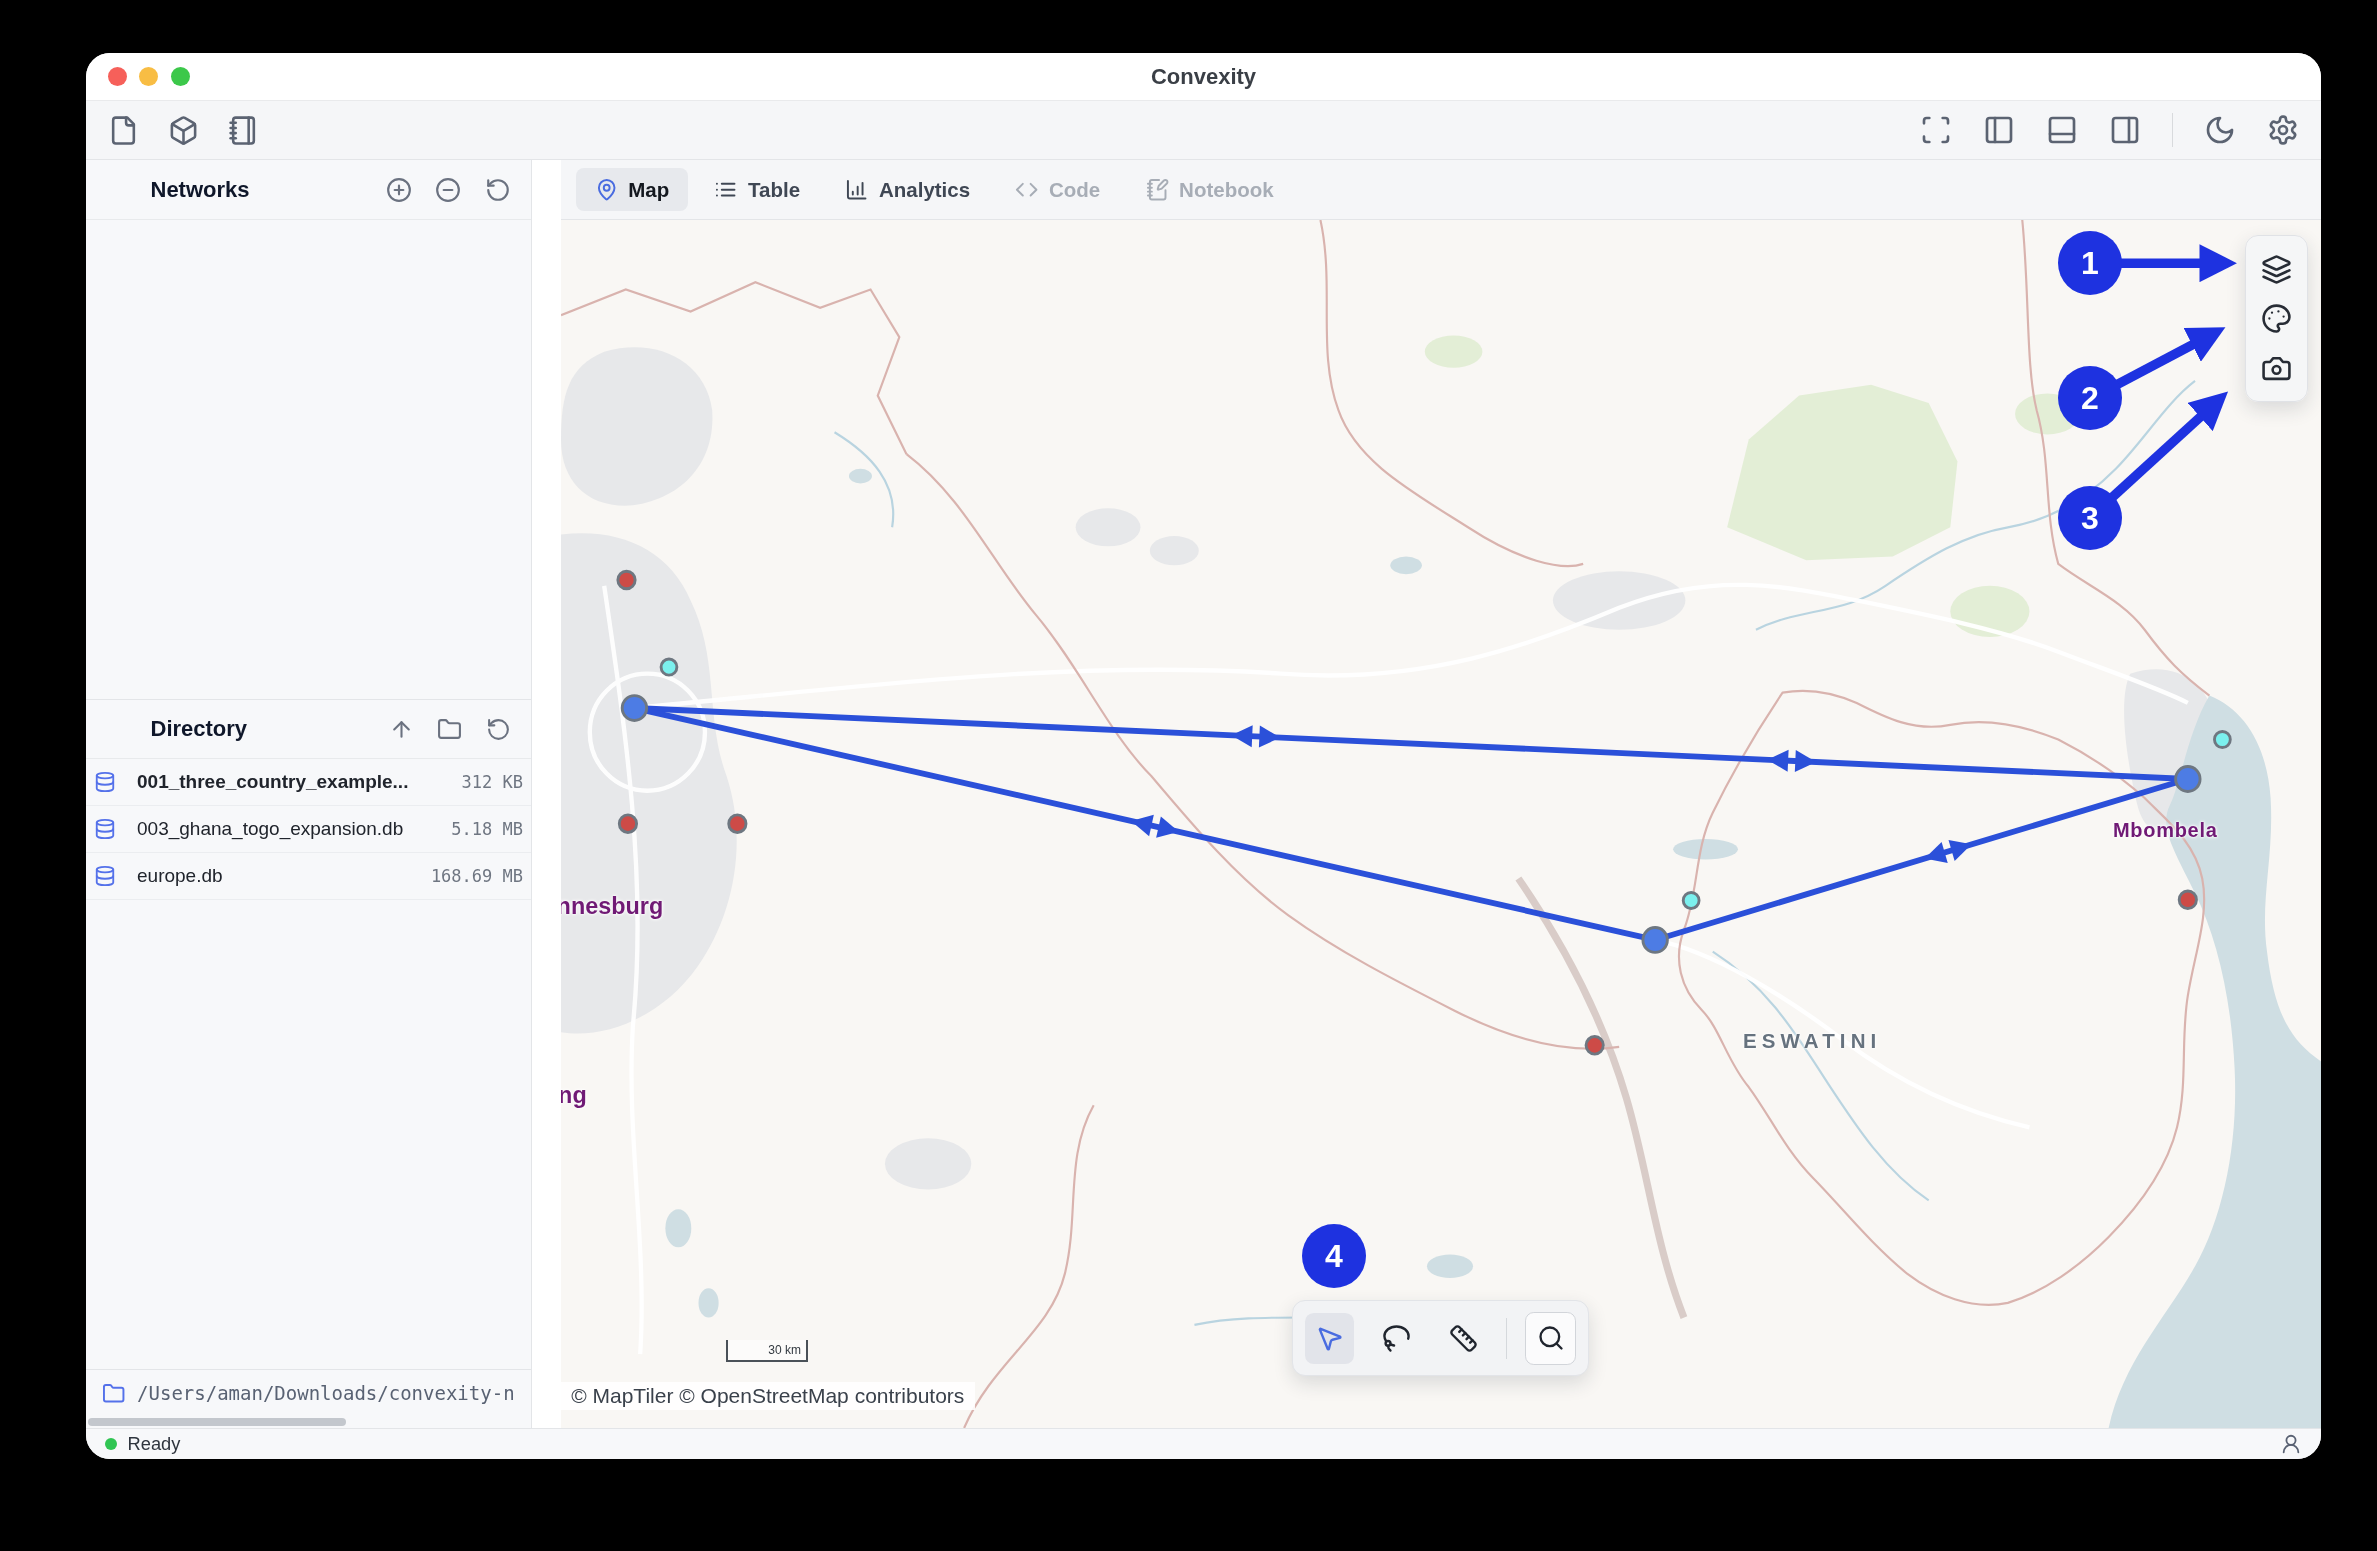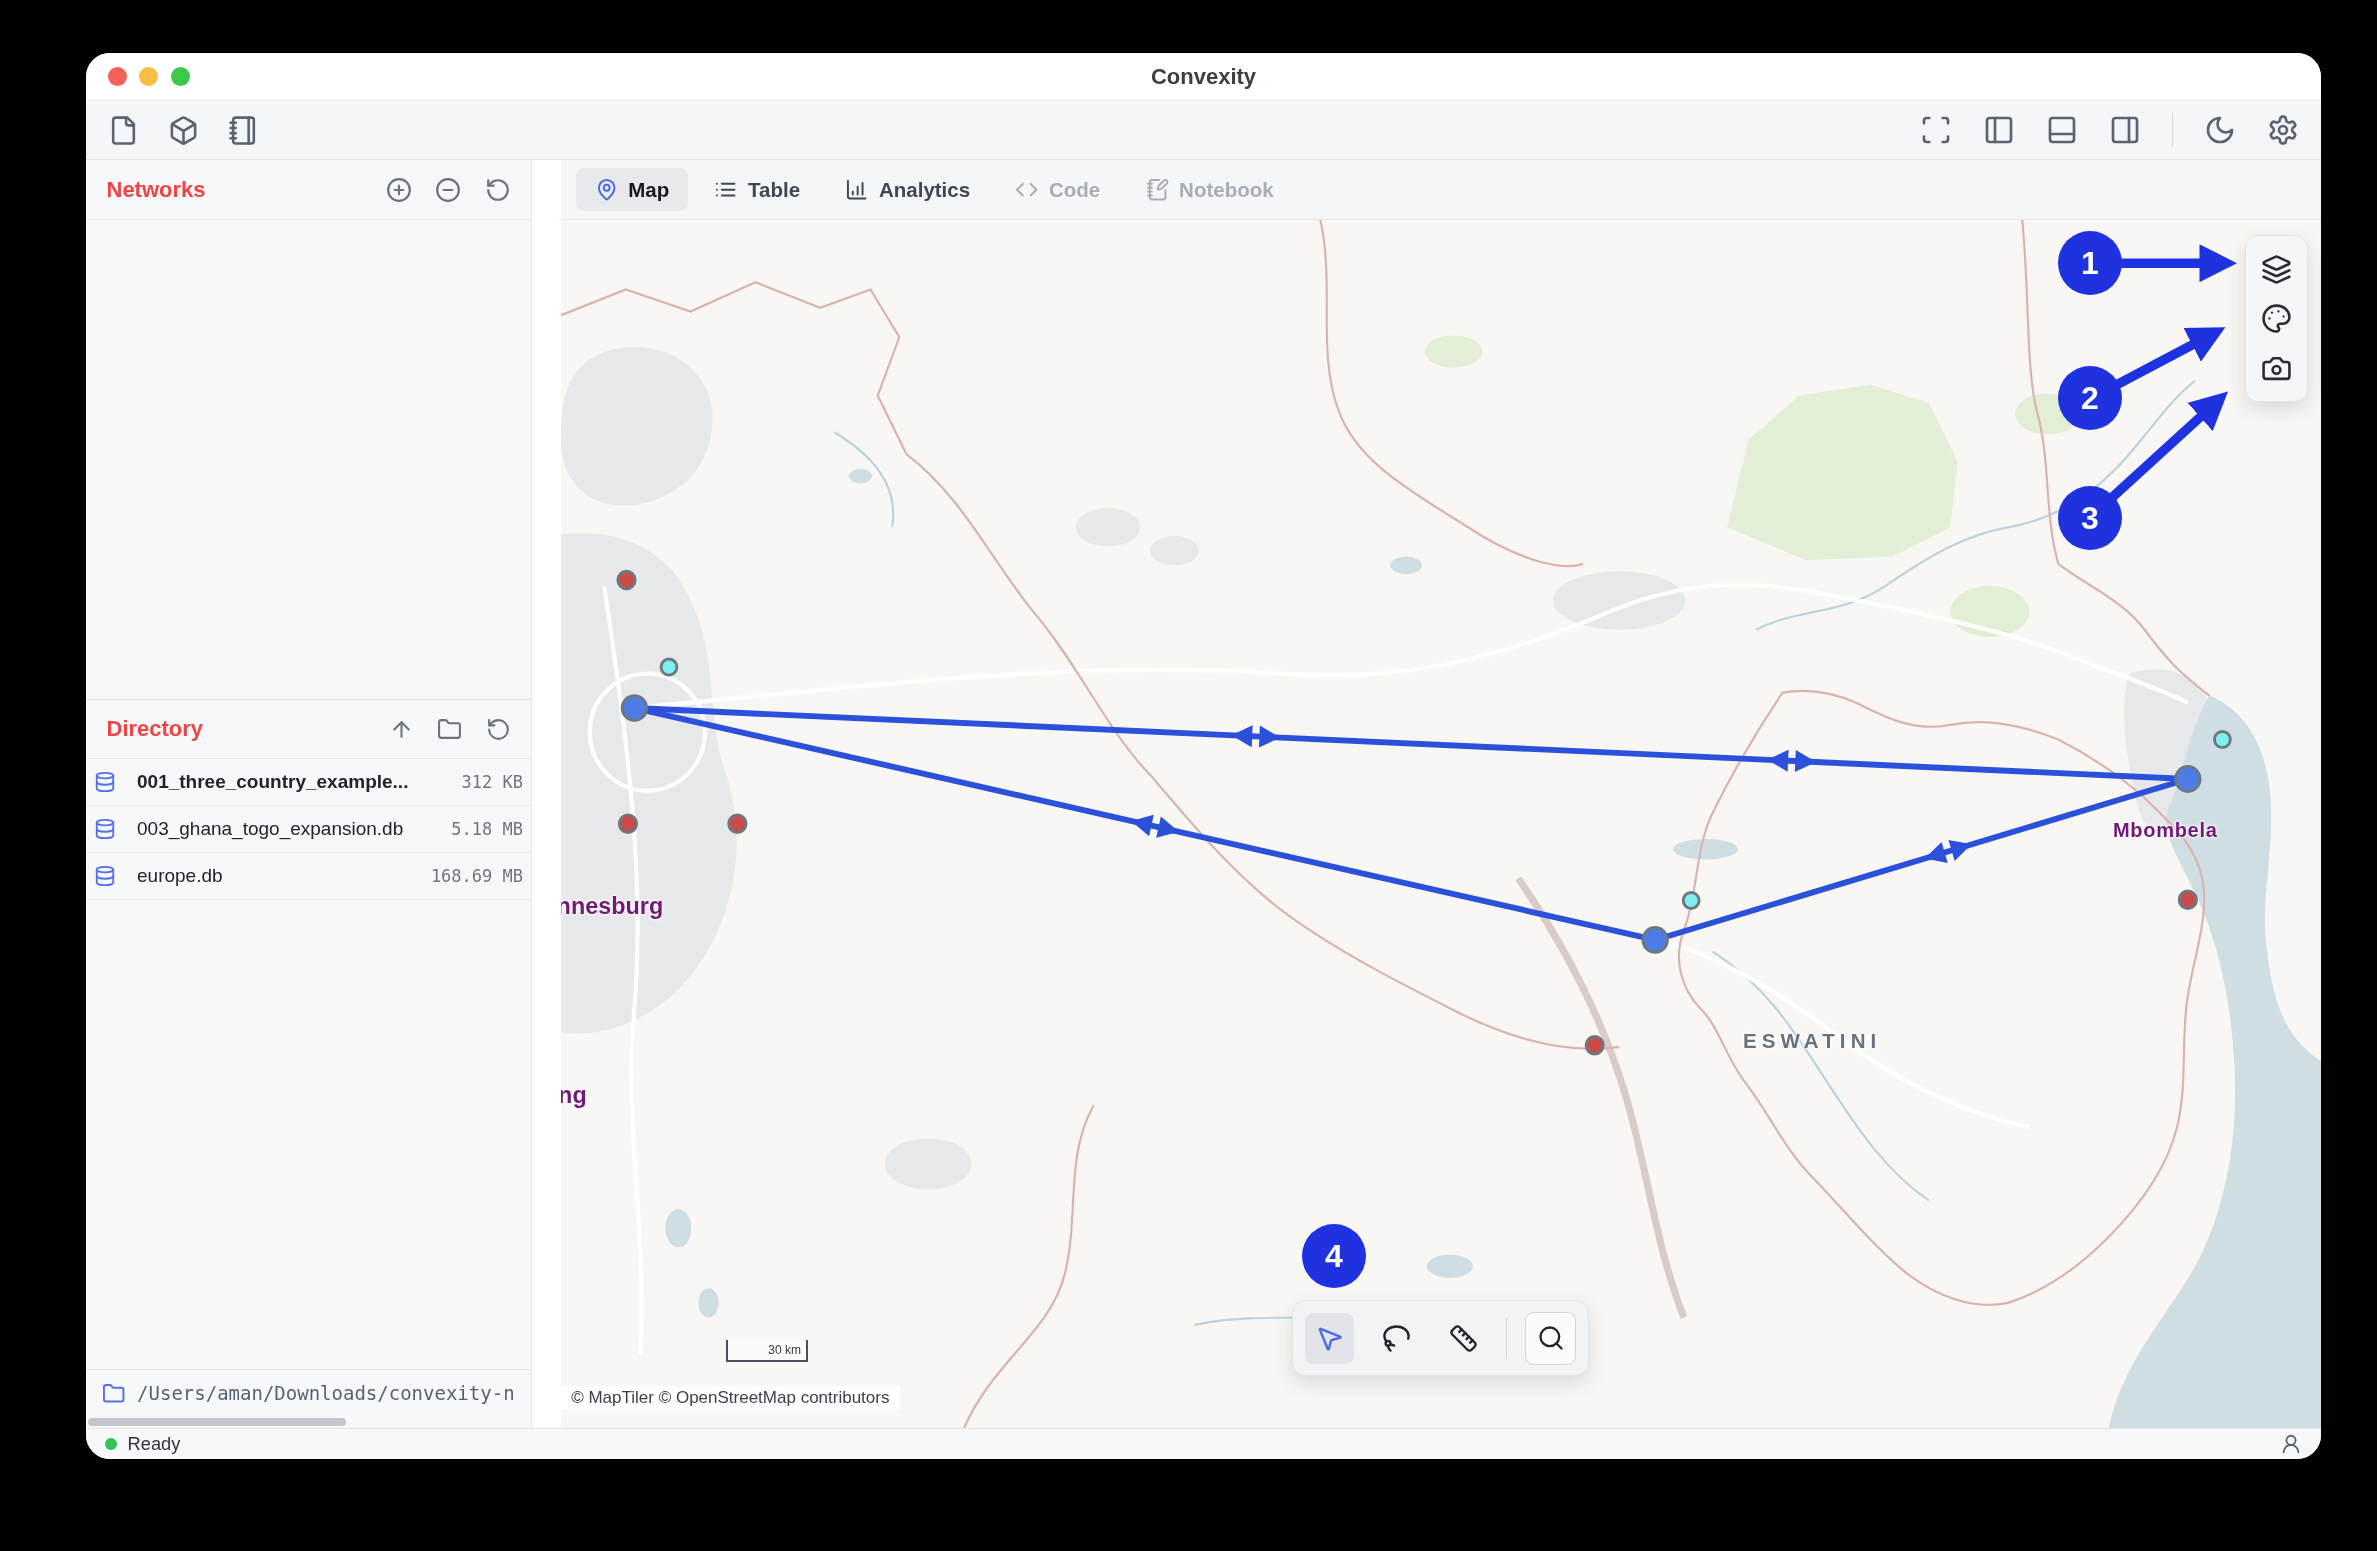--- a/index.html
+++ b/index.html
@@ -29,21 +29,21 @@
   .tb-left{display:flex;gap:29px;align-items:center;}
   .tb-right{margin-left:auto;display:flex;gap:31px;align-items:center;}
   .tb-divider{width:1.5px;height:34px;background:#d8dadd;}
   .tb-btn{cursor:pointer;display:flex;align-items:center;}
 
   .content{flex:1;display:flex;min-height:0;}
 
   
   .sidebar{width:446px;flex:0 0 446px;background:#f7f8fa;border-right:0.7px solid #e3e5e8;display:flex;flex-direction:column;min-height:0;}
   .panel-header{height:60px;flex:0 0 60px;display:flex;align-items:center;padding:0 20.5px;border-bottom:0.7px solid #e8eaec;}
-  .panel-title{font-size:22px;font-weight:600;color:#ef4444;}
+  .panel-title{font-size:22px;font-weight:600;color:#0f172a;margin-left:44px;}
   .panel-actions{margin-left:auto;display:flex;gap:23.4px;color:#6b7280;}
   .network-item{margin:7.3px 7.3px 0 4.4px;height:53px;background:#e3e9fb;border-left:4.4px solid #4a67e2;border-radius:7.3px;
     display:flex;align-items:center;padding:0 10.2px 0 11.7px;gap:11.7px;cursor:pointer;}
   .network-item .chev{color:#5b6372;display:flex;}
   .network-label{font-size:20.5px;font-weight:700;color:#1f2430;flex:1;white-space:nowrap;overflow:hidden;}
   .run-btn{background:var(--run-button);color:#fff;border:none;border-radius:6.6px;font-family:inherit;
     font-size:19px;font-weight:700;padding:7.3px 17.6px;display:flex;align-items:center;gap:7.3px;cursor:pointer;}
   .networks-list{height:479px;flex:0 0 auto;}
   .dir-header{border-top:0.7px solid #e3e5e8;}
   .file-row{height:47px;display:flex;align-items:center;padding:0 8px;gap:21px;border-bottom:0.7px solid #ebedf0;cursor:pointer;}
@@ -71,21 +71,21 @@
 
   .map-label{position:absolute;color:#701a75;font-weight:600;text-shadow:0 0 4.4px #fff,0 0 2.9px #fff,0 0 1.5px #fff;pointer-events:none;}
   .lbl-mbombela{left:1552px;top:599px;font-size:20px;letter-spacing:0.7px;}
   .lbl-eswatini{left:1182px;top:809px;font-size:20.5px;letter-spacing:5.1px;color:#66727e;font-weight:700;}
   .lbl-nnesburg{left:-4.4px;top:673px;font-size:23.4px;}
   .lbl-ng{left:-2.9px;top:862px;font-size:23.4px;}
 
   .scalebar{position:absolute;left:165px;top:1120px;width:82px;height:22px;border:2.2px solid #4a5158;border-top:none;
     background:rgba(255,255,255,.55);font-size:12px;color:#333a41;display:flex;align-items:center;justify-content:flex-end;padding:0 5.1px;}
   .attribution{position:absolute;left:0;bottom:17.6px;background:rgba(255,255,255,.88);padding:2.2px 10.2px;
-    font-size:17px;color:#3a414b;white-space:nowrap;}
+    font-size:21px;color:#3a414b;white-space:nowrap;}
 
   .map-controls{position:absolute;left:1684px;top:15.4px;width:63px;height:167px;background:rgba(244,245,247,.95);
     border:0.7px solid #e0e2e6;border-radius:13px;box-shadow:0 7.3px 19px rgba(30,40,60,.14);
     display:flex;flex-direction:column;align-items:center;justify-content:space-around;color:#272c35;padding:8.8px 0;}
   .ctl-btn{cursor:pointer;display:flex;}
 
   .map-toolbar{position:absolute;left:731px;top:1080px;width:297px;height:76px;background:#f2f3f5;
     border:0.7px solid #e2e4e8;border-radius:13px;box-shadow:0 7.3px 19px rgba(30,40,60,.14);
     display:flex;align-items:center;padding:0 11.7px;gap:17.6px;color:#20252e;}
   .tool-btn{width:51px;height:51px;border-radius:8.8px;display:flex;align-items:center;justify-content:center;cursor:pointer;}

